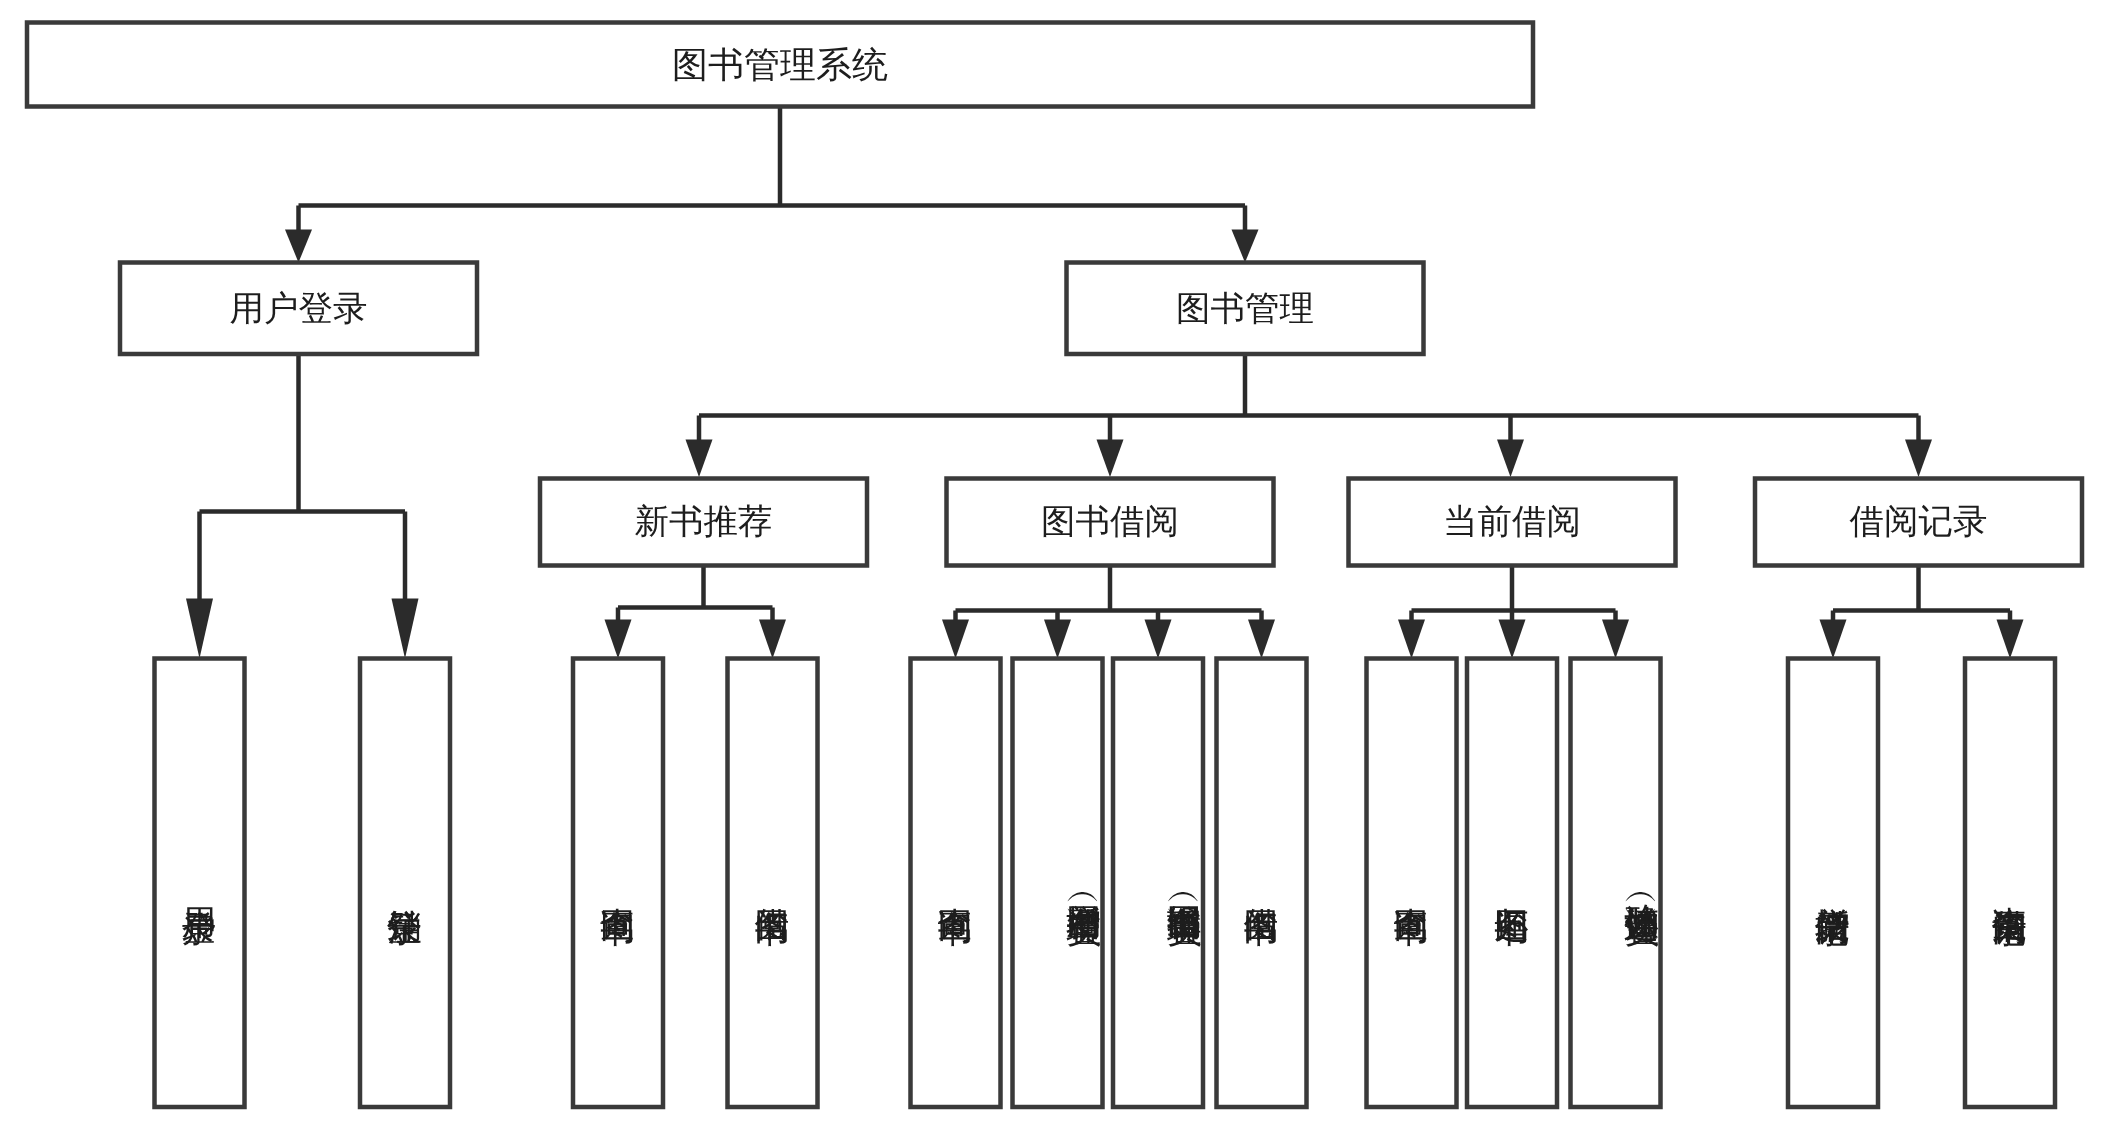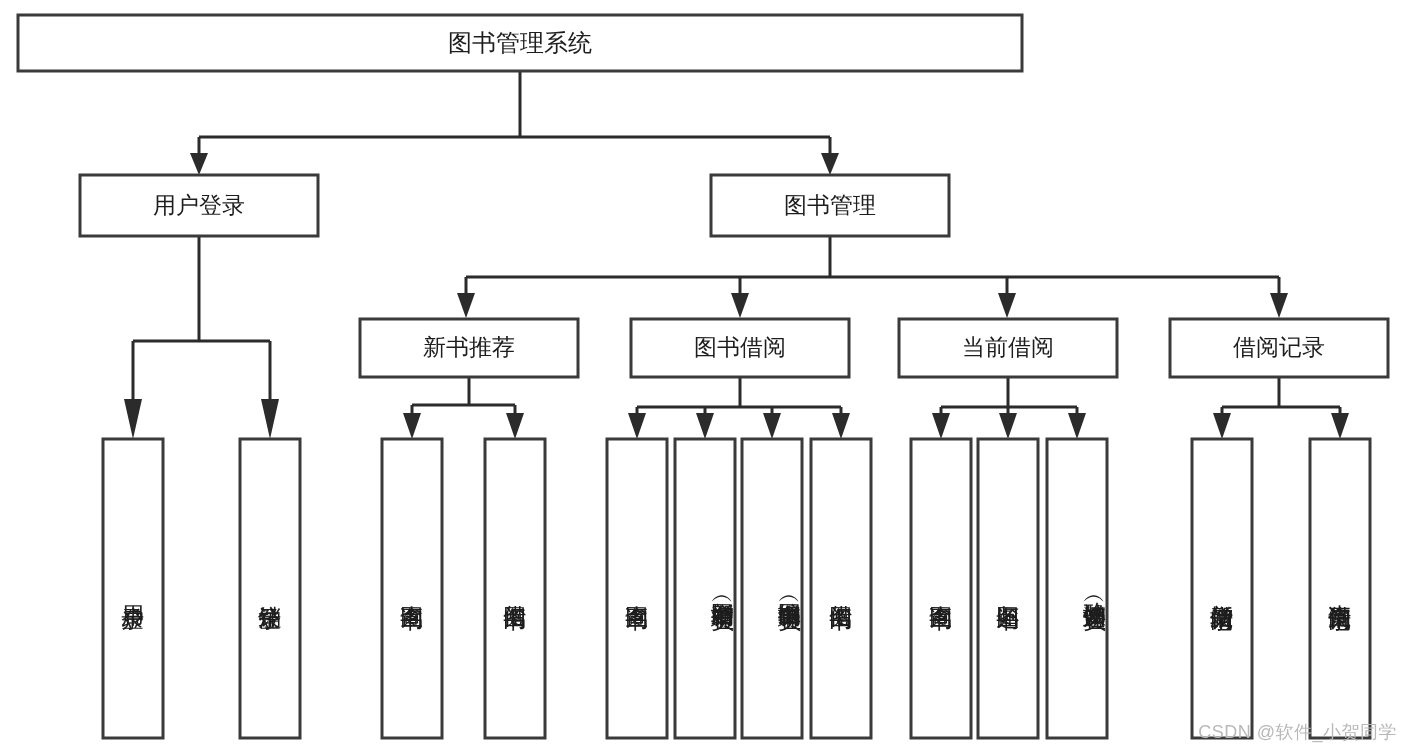--- a/index.html
+++ b/index.html
@@ -225,14 +225,13 @@
   <div class="leaf-label" style="left:742px; top:436px; width:60px; height:299px; align-items:flex-start;">编辑图书（管理员）</div>
   <div class="leaf-label" style="left:811px; top:436px; width:60px; height:299px;">借阅图书</div>
 
   <div class="leaf-label" style="left:911px; top:436px; width:60px; height:299px;">查询图书</div>
   <div class="leaf-label" style="left:978px; top:436px; width:60px; height:299px;">归还图书</div>
   <div class="leaf-label" style="left:1047px; top:436px; width:60px; height:299px; align-items:flex-start;">确认归还（管理员）</div>
 
   <div class="leaf-label" style="left:1192px; top:436px; width:60px; height:299px;">新增借阅记录</div>
   <div class="leaf-label" style="left:1310px; top:436px; width:60px; height:299px;">查询借阅记录</div>
 
-  <div class="watermark">CSDN @软件_小贺同学</div>
 </div>
 
 </body></html>

